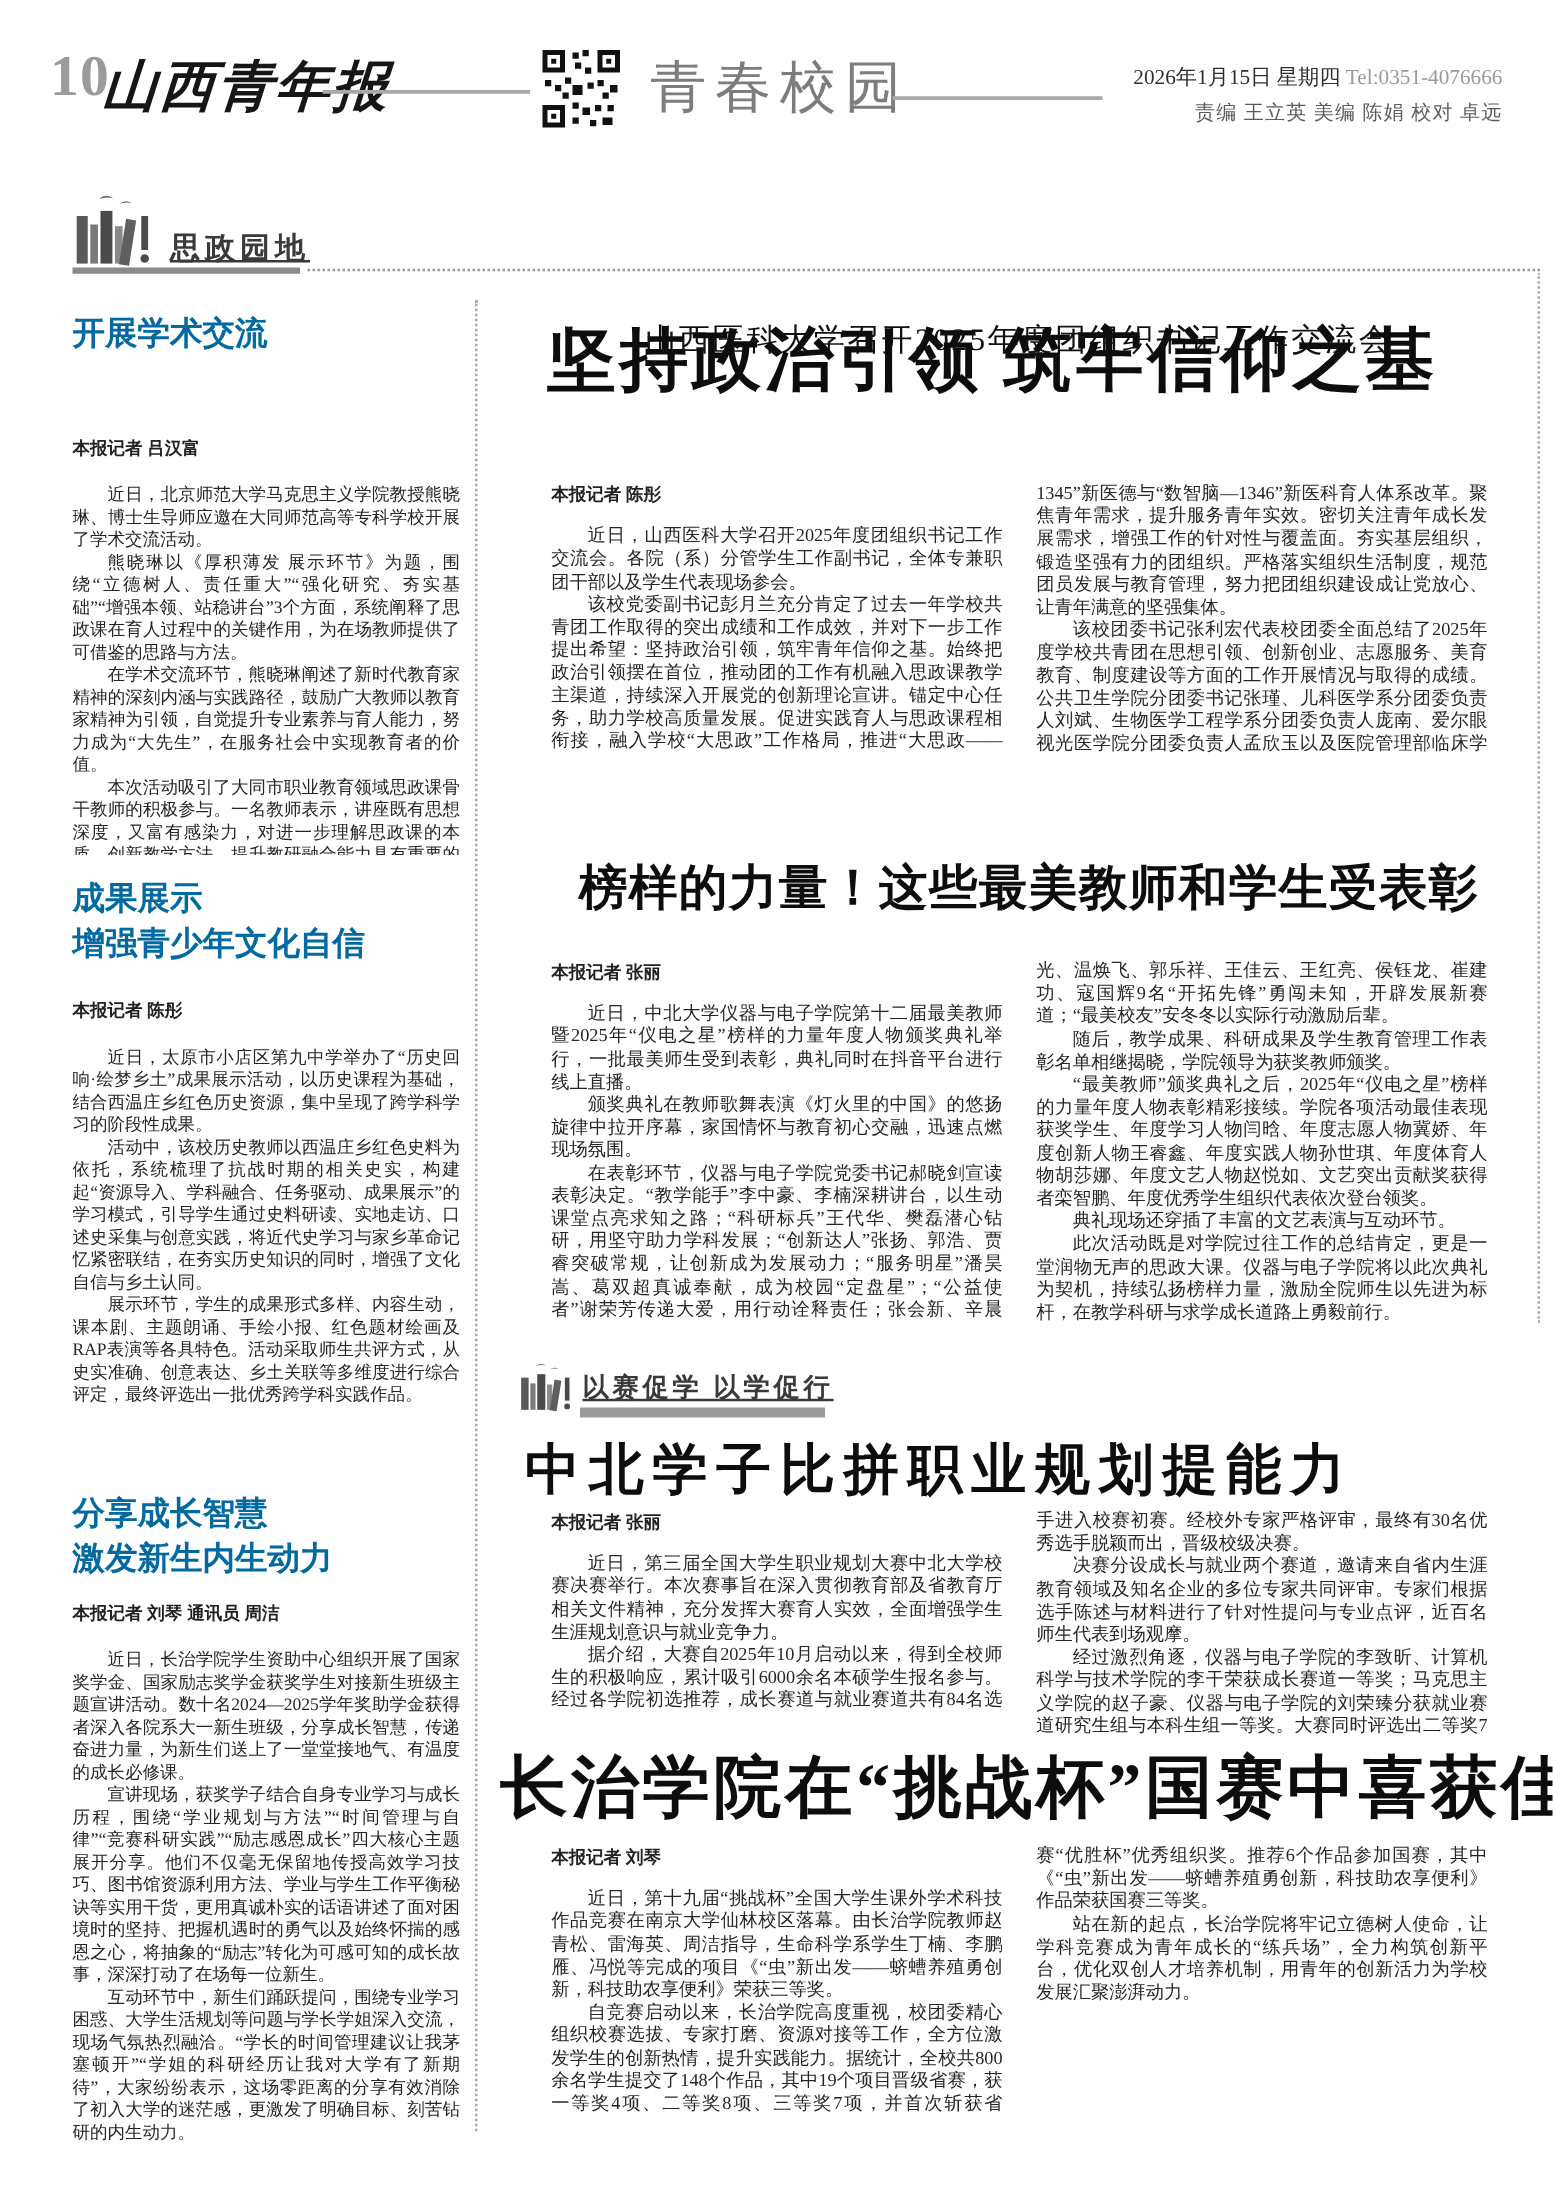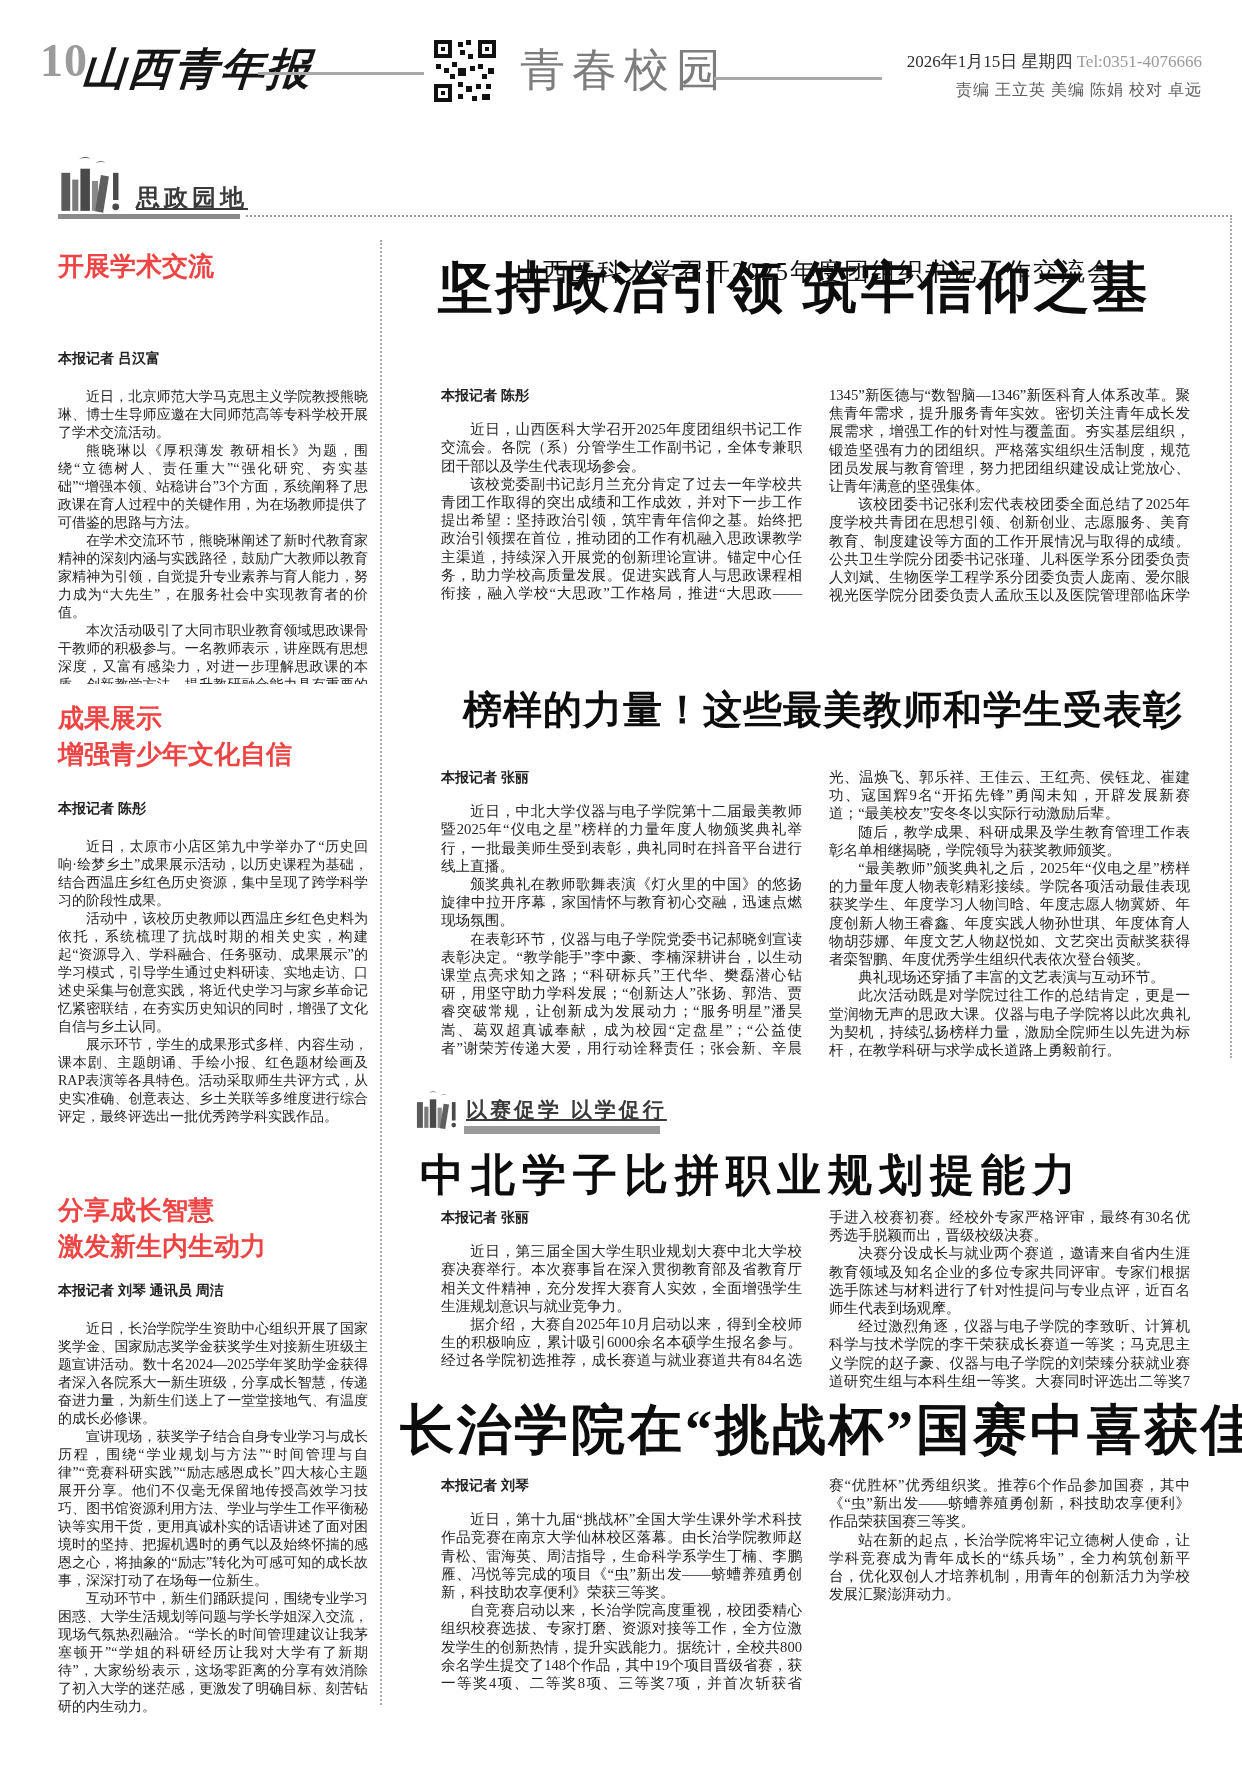--- a/index.html
+++ b/index.html
@@ -25,21 +25,21 @@
   .badge1-icon{left:60px;top:152px;}
   .badge1-bar{left:58px;top:214px;width:182px;height:5px;background:#8a8a8a;}
   .dot-top{left:246px;top:215px;width:986px;border-top:2px dotted #9a9a9a;}
   .dot-vleft{left:380px;top:240px;height:1465px;border-left:2px dotted #ababab;}
   .dot-vright{left:1230px;top:218px;height:840px;border-left:2px dotted #ababab;}
   .badge2-icon{left:416px;top:1084px;}
   .badge2-label{left:466px;top:1096px;font-size:21px;letter-spacing:3px;}
   .badge2-bar{left:464px;top:1126px;width:196px;height:8px;background:#9a9a9a;}
   
   .ltitle{left:58px;width:312px;font-family:"Liberation Sans","DejaVu Sans",sans-serif;
-          font-weight:bold;color:#ef4444;font-size:26px;line-height:36px;}
+          font-weight:bold;color:#0369a1;font-size:26px;line-height:36px;}
   .ltitle p{margin:0;}
   .byline{font-family:"Liberation Sans","DejaVu Sans",sans-serif;font-weight:bold;
           font-size:14px;color:#222;margin:0 0 16px 0;text-indent:0;}
   .byline-abs{left:58px;font-family:"Liberation Sans","DejaVu Sans",sans-serif;font-weight:bold;
           font-size:14px;color:#222;}
   .body-text{overflow:hidden;text-align:justify;}
   .body-text p.para{margin:0;text-indent:2em;text-align:justify;}
   .lbody{left:58px;width:310px;font-size:14px;line-height:18px;color:#252525;}
   .rbody{left:441px;width:749px;font-size:14.6px;line-height:18.2px;color:#252525;
          column-count:2;column-gap:27px;column-fill:auto;}
@@ -133,21 +133,21 @@
 <div class="abs dot-top"></div>
 <div class="abs dot-vleft"></div>
 <div class="abs dot-vright"></div>
 
 <div class="abs ltitle" style="top:248px">
     <p class="title-line">开展学术交流</p>
   </div>
 <div class="abs byline-abs" style="top:350px">本报记者 吕汉富</div>
 <div class="abs body-text lbody" style="top:388px;height:296px">
     <p class="para">近日，北京师范大学马克思主义学院教授熊晓琳、博士生导师应邀在大同师范高等专科学校开展了学术交流活动。</p>
-    <p class="para">熊晓琳以《厚积薄发 教研相长》为题，围绕“立德树人、责任重大”“强化研究、夯实基础”“增强本领、站稳讲台”3个方面，系统阐释了思政课在育人过程中的关键作用，为在场教师提供了可借鉴的思路与方法。</p>
+    <p class="para">熊晓琳以《厚积薄发 展示环节》为题，围绕“立德树人、责任重大”“强化研究、夯实基础”“增强本领、站稳讲台”3个方面，系统阐释了思政课在育人过程中的关键作用，为在场教师提供了可借鉴的思路与方法。</p>
     <p class="para">在学术交流环节，熊晓琳阐述了新时代教育家精神的深刻内涵与实践路径，鼓励广大教师以教育家精神为引领，自觉提升专业素养与育人能力，努力成为“大先生”，在服务社会中实现教育者的价值。</p>
     <p class="para">本次活动吸引了大同市职业教育领域思政课骨干教师的积极参与。一名教师表示，讲座既有思想深度，又富有感染力，对进一步理解思政课的本质、创新教学方法、提升教研融合能力具有重要的启发意义。</p>
   </div>
 
 <div class="abs kicker">山西医科大学召开2025年度团组织书记工作交流会</div>
 <div class="abs main-headline">坚持政治引领 筑牢信仰之基</div>
 <div class="abs body-text rbody" style="top:386px;height:228px">
   <p class="byline">本报记者 陈彤</p>
   <div style="display:contents"><p class="para">近日，山西医科大学召开2025年度团组织书记工作交流会。各院（系）分管学生工作副书记，全体专兼职团干部以及学生代表现场参会。</p><p class="para">该校党委副书记彭月兰充分肯定了过去一年学校共青团工作取得的突出成绩和工作成效，并对下一步工作提出希望：坚持政治引领，筑牢青年信仰之基。始终把政治引领摆在首位，推动团的工作有机融入思政课教学主渠道，持续深入开展党的创新理论宣讲。锚定中心任务，助力学校高质量发展。促进实践育人与思政课程相衔接，融入学校“大思政”工作格局，推进“大思政——1345”新医德与“数智脑—1346”新医科育人体系改革。聚焦青年需求，提升服务青年实效。密切关注青年成长发展需求，增强工作的针对性与覆盖面。夯实基层组织，锻造坚强有力的团组织。严格落实组织生活制度，规范团员发展与教育管理，努力把团组织建设成让党放心、让青年满意的坚强集体。</p><p class="para">该校团委书记张利宏代表校团委全面总结了2025年度学校共青团在思想引领、创新创业、志愿服务、美育教育、制度建设等方面的工作开展情况与取得的成绩。公共卫生学院分团委书记张瑾、儿科医学系分团委负责人刘斌、生物医学工程学系分团委负责人庞南、爱尔眼视光医学院分团委负责人孟欣玉以及医院管理部临床学科建设中心分团委负责人王楷结合各自院系专业特色，依次进行了工作经验交流与成果展示。其余院（系）团组织书记和负责人以书面形式进行了总结。……………………</p></div>
 </div>

